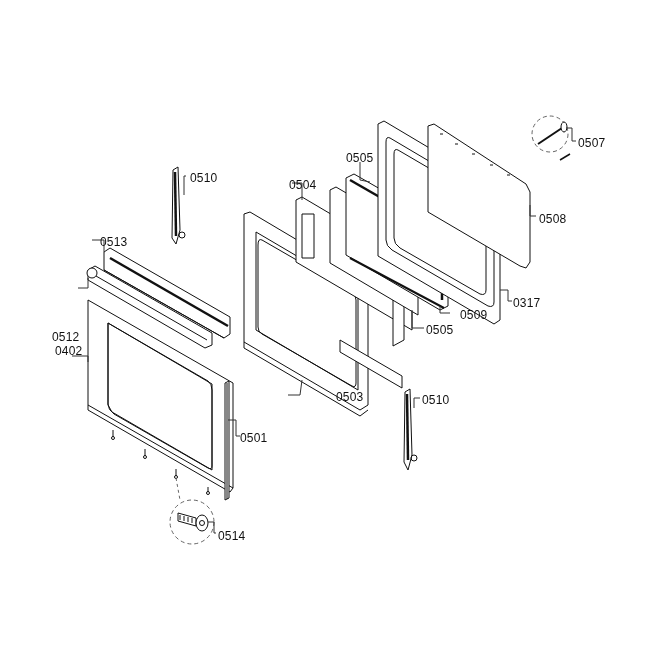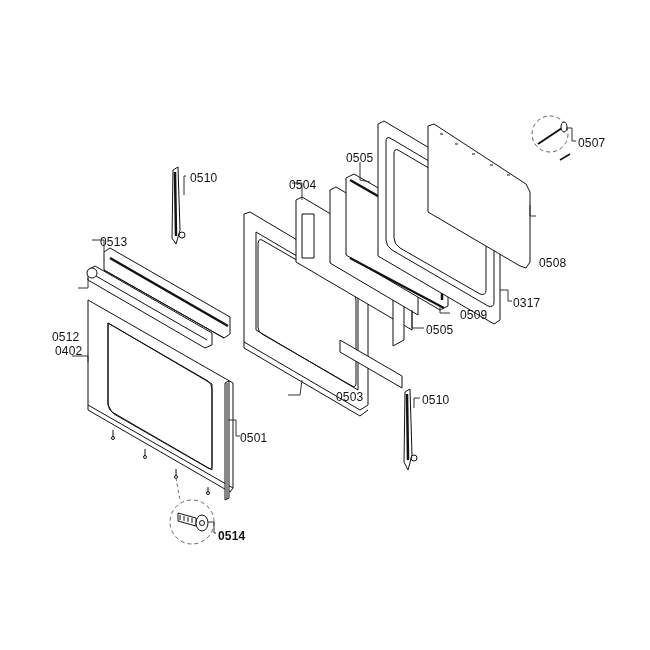--- a/index.html
+++ b/index.html
@@ -141,17 +141,17 @@
 <span class="label" style="left:68px;top:235px;padding-left:32px;">0513</span>
 <span class="label" style="left:52px;top:283px;margin-top:47px;">0512</span>
 <span class="label" style="left:55px;top:344px;">0402</span>
 <span class="label" style="left:240px;top:431px;">0501</span>
 <span class="label" style="left:288px;top:390px;margin-left:48px;">0503</span>
 <span class="label" style="left:253px;top:178px;margin-left:36px;">0504</span>
 <span class="label" style="left:346px;top:151px;">0505</span>
 <span class="label" style="left:426px;top:323px;">0505</span>
 <span class="label" style="left:452px;top:308px;padding-left:8px;">0509</span>
 <span class="label" style="left:513px;top:296px;">0317</span>
-<span class="label" style="left:539px;top:212px;margin-top:44px;">0508</span>
+<span class="label" style="left:539px;top:212px;">0508</span>
 <span class="label" style="left:578px;top:136px;">0507</span>
 <span class="label" style="left:422px;top:393px;">0510</span>
-<span class="label" style="left:218px;top:529px;font-weight:bold;">0514</span>
+<span class="label" style="left:218px;top:529px;">0514</span>
 </div>
 
 </body></html>

